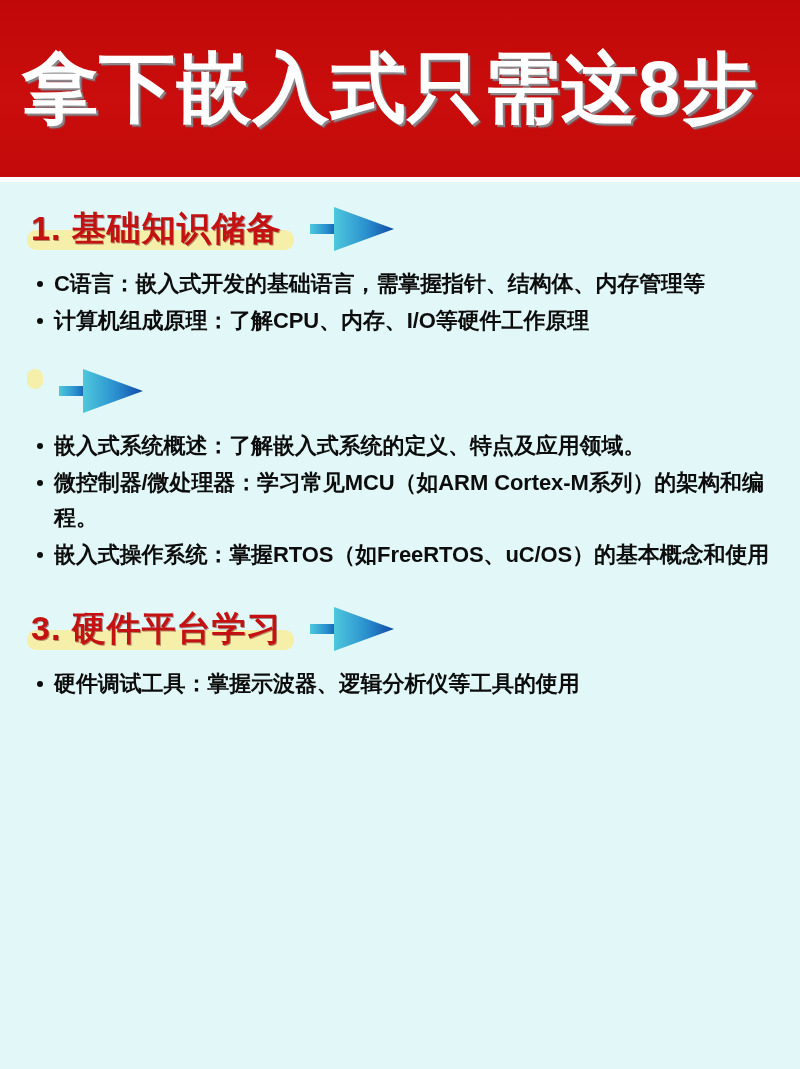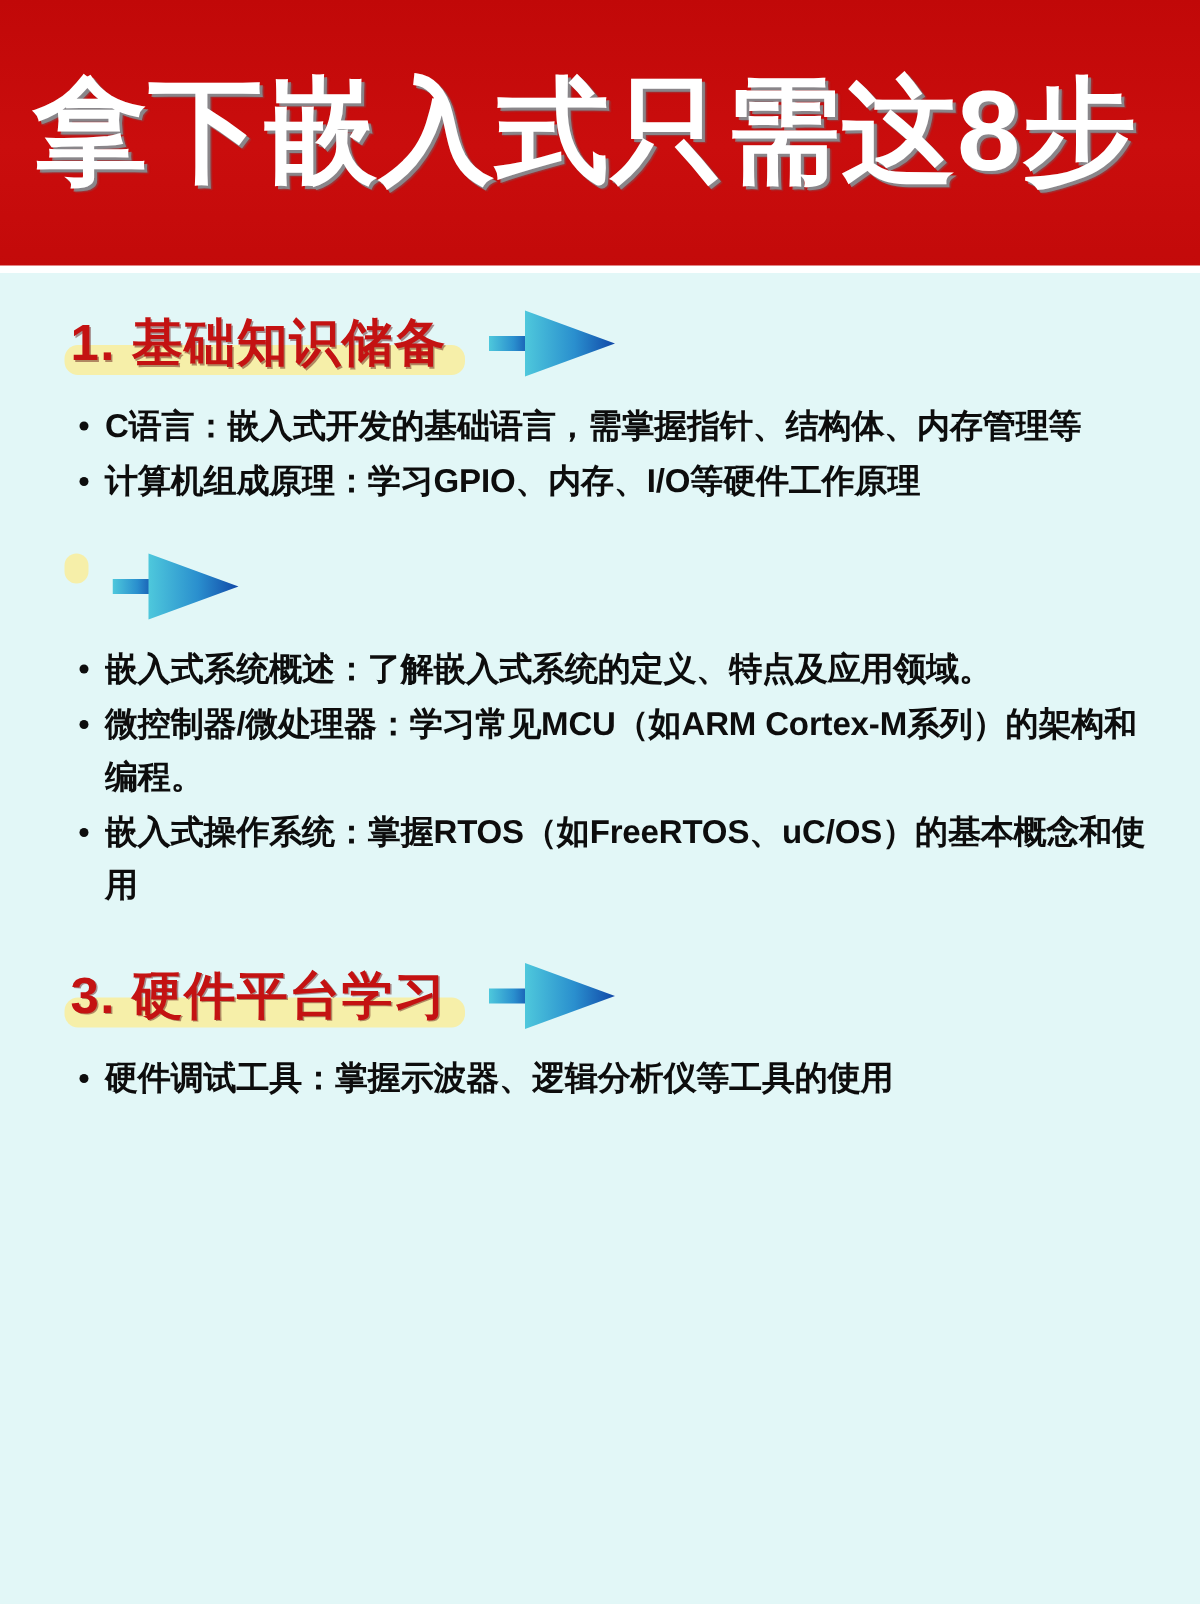--- a/index.html
+++ b/index.html
@@ -55,21 +55,21 @@
     position: absolute;
     left: 0;
     top: 182px;
     width: 800px;
     height: 887px;
     background: #e2f7f7;
   }
 
   .section {
     position: relative;
-    margin: 16px;
+    margin: 0;
   }
 
   .section-head {
     position: relative;
     height: 62px;
     margin-left: 27px;
     display: flex;
     align-items: center;
   }
   .head-text-wrap {
@@ -163,21 +163,21 @@
               <stop offset="100%" stop-color="#1148a8"></stop>
             </linearGradient>
           </defs>
           <rect x="0" y="23" width="30" height="10" fill="url(#ag1)"></rect>
           <polygon points="24,6 24,50 84,28" fill="url(#ag1)"></polygon>
         </svg>
       </span>
     </div>
     <ul class="bullets">
       <li>C语言：嵌入式开发的基础语言，需掌握指针、结构体、内存管理等</li>
-      <li>计算机组成原理：学习GPIO、内存、I/O等硬件工作原理</li>
+      <li>计算机组成原理：了解CPU、内存、I/O等硬件工作原理</li>
     </ul>
   </div>
 
   <div class="section sec2">
     <div class="section-head">
       <span class="head-text-wrap">
         <span class="highlight-bar"></span>
       </span>
       <span class="arrow">
         <svg width="92" height="56" viewBox="0 0 92 56" xmlns="http://www.w3.org/2000/svg">

